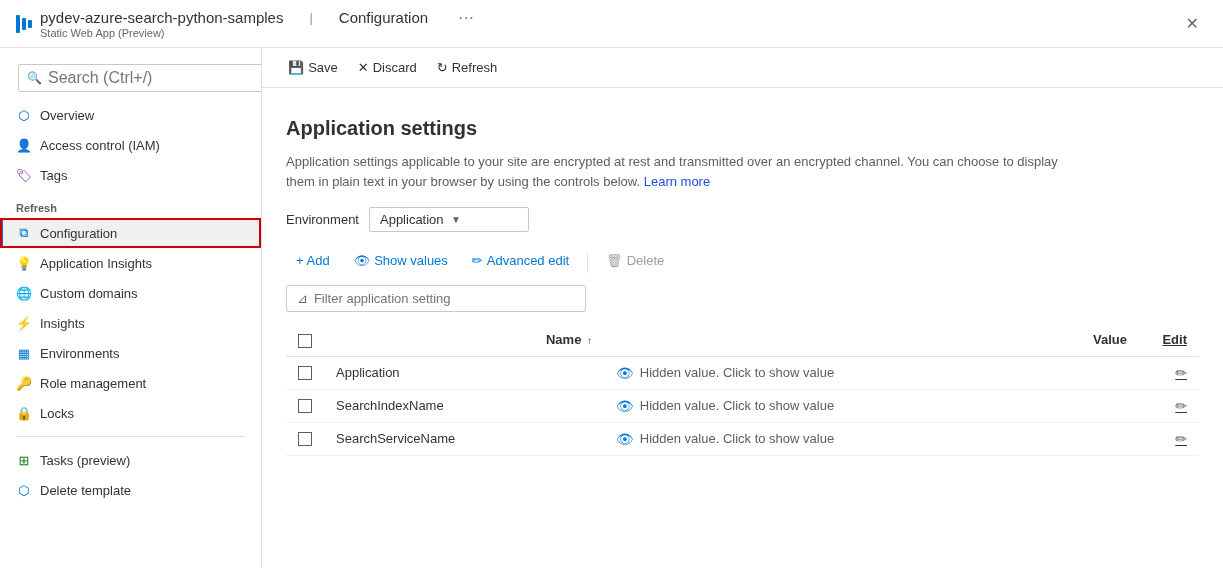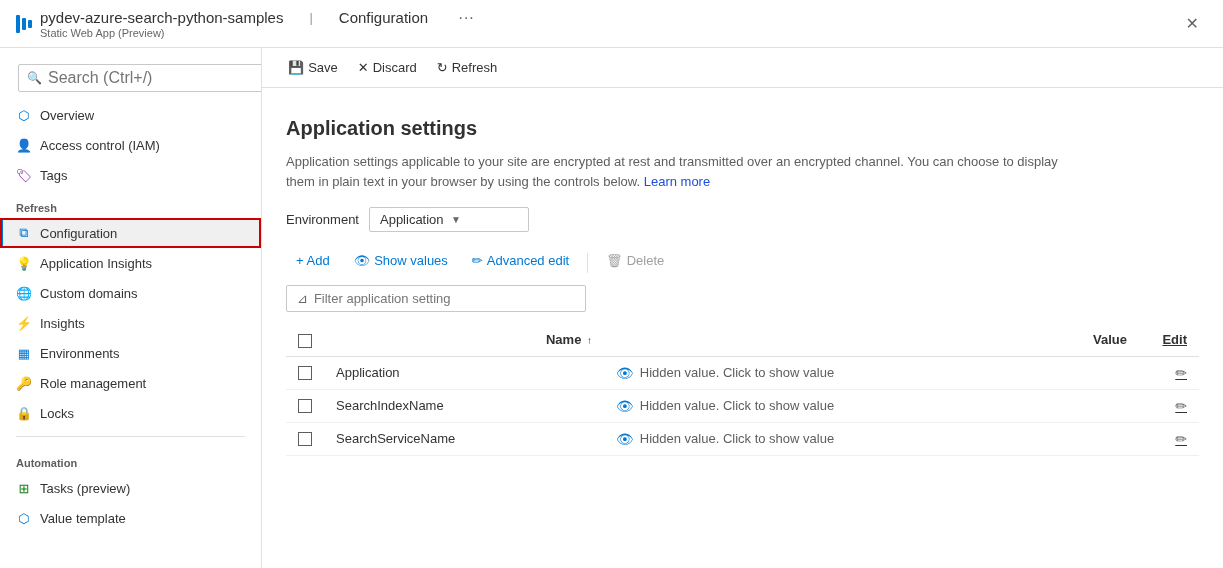--- a/index.html
+++ b/index.html
@@ -163,30 +163,29 @@
       <div class="nav-icon icon-yellow">🔑</div>
       <span>Role management</span>
     </div>
 
     <div class="nav-item">
       <div class="nav-icon icon-blue">🔒</div>
       <span>Locks</span>
     </div>
 
     <hr class="divider">
-    <div class="section-header">Automation</div>
 
     <div class="nav-item">
       <div class="nav-icon icon-green">⊞</div>
       <span>Tasks (preview)</span>
     </div>
 
     <div class="nav-item">
       <div class="nav-icon icon-blue">⬡</div>
-      <span>Value template</span>
+      <span>Delete template</span>
     </div>
   </div>
 
   <div style="flex:1; display:flex; flex-direction:column; overflow:hidden;">
 
     <div class="toolbar">
       <button class="toolbar-btn">
         <span>💾</span>
         <span>Save</span>
       </button>

